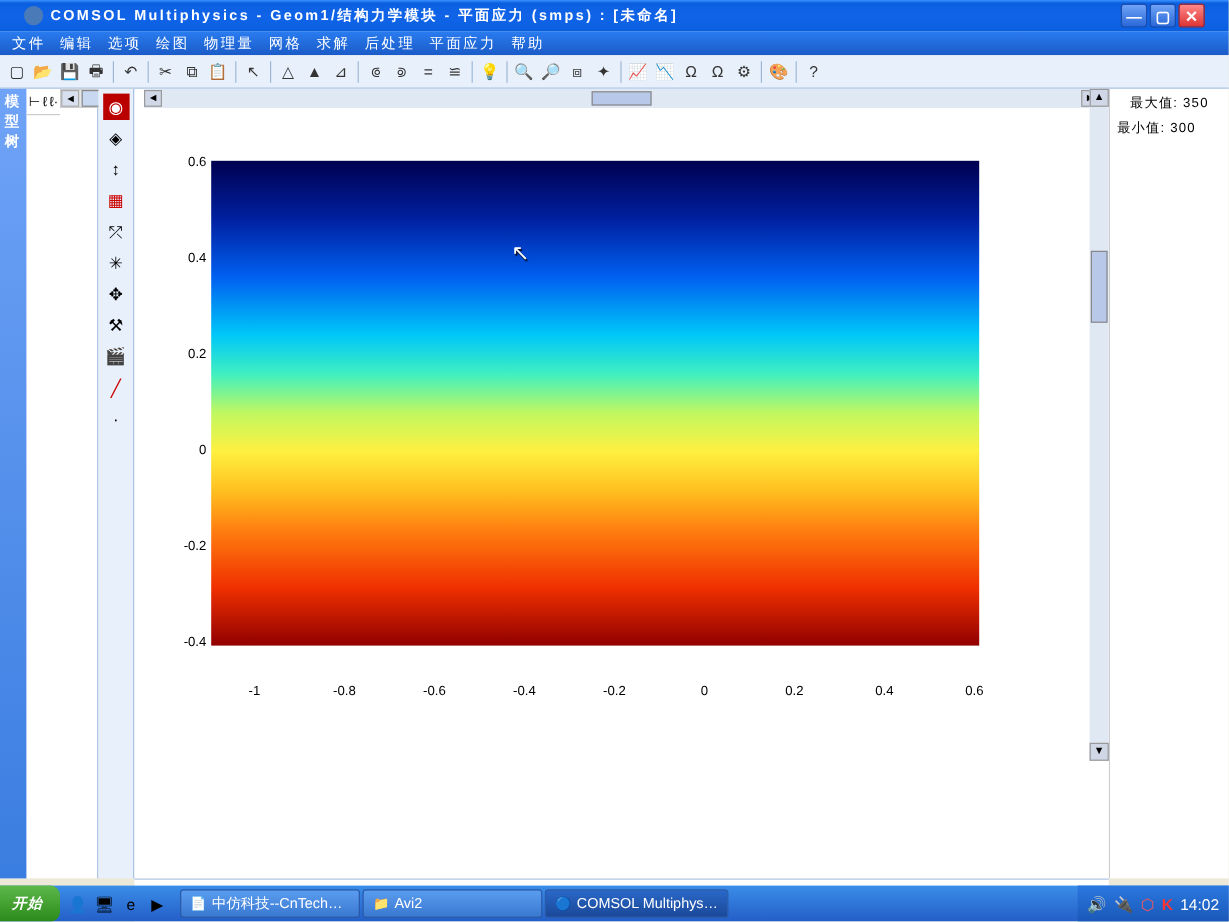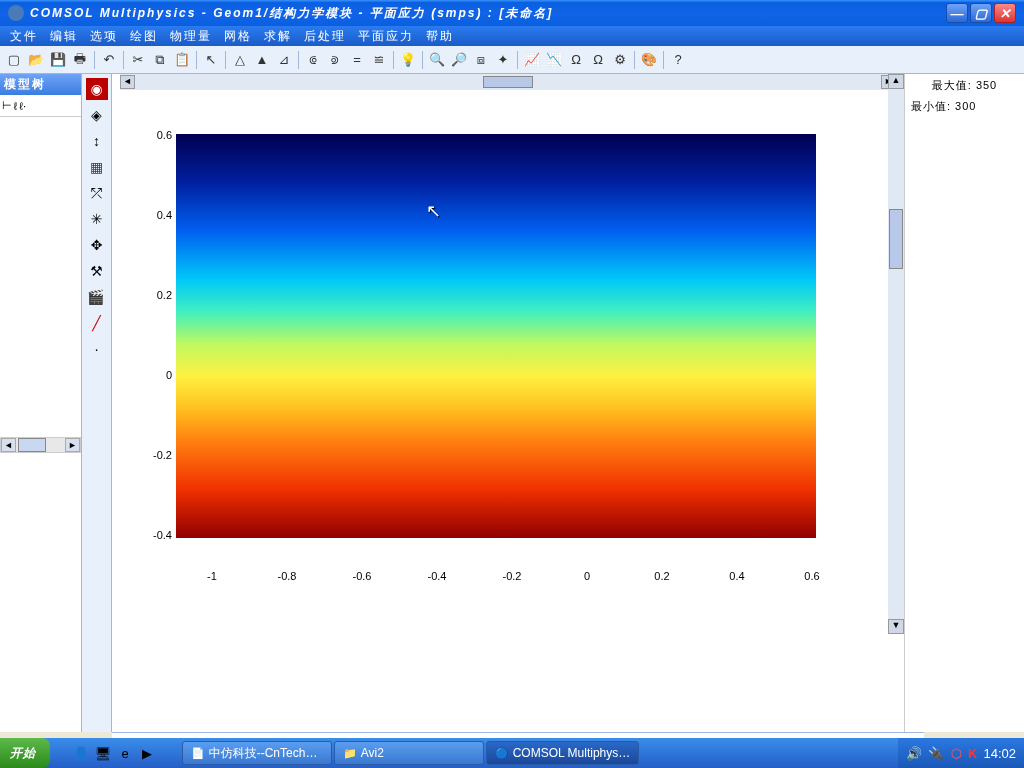--- a/index.html
+++ b/index.html
@@ -1,38 +1,38 @@
 <!DOCTYPE html>
 <html><head>
 <meta charset="utf-8">
 <style>
 * { margin:0; padding:0; box-sizing:border-box; font-family:"SimSun","Arial",sans-serif; font-size:12px; }
 body { background:#ece9d8; width:1024px; height:768px; overflow:hidden; position:relative; }
 
 
-.titlebar { height:26px; background:linear-gradient(to bottom,#3a93ff 0%,#0a5fe0 10%,#1164e8 50%,#0a5fe0 100%); display:flex; align-items:center; padding:0 8px; color:#fff; font-weight:bold;font-style:italic; }
+.titlebar { height:26px; background:linear-gradient(to bottom,#3a93ff 0%,#0a5fe0 10%,#1164e8 50%,#0a5fe0 100%); display:flex; align-items:center; padding:0 20px; color:#fff; font-weight:bold; }
 .titlebar .appicon { width:16px; height:16px; background:#4a7ab8; border-radius:50%; margin-right:6px; }
 .titlebar .title { flex:1; letter-spacing:2px; }
 .titlebar .winbtns { display:flex; gap:2px; }
 .titlebar .winbtn { width:22px; height:20px; border-radius:3px; display:flex; align-items:center; justify-content:center; color:#fff; font-weight:bold; font-size:13px; }
 .winbtn.min,.winbtn.max { background:linear-gradient(#6fa3f7,#2a68d8); border:1px solid #1a4ba8; }
 .winbtn.close { background:linear-gradient(#f88,#d33); border:1px solid #a22; }
 
 
 .menubar { height:20px; background:linear-gradient(#2a7cf0,#1a5bc8); display:flex; align-items:center; padding:0 6px; gap:4px; color:#fff; letter-spacing:2px; }
 .menubar span { padding:2px 4px; cursor:default; }
 
 
 .toolbar { height:28px; background:#e8f0fb; border-bottom:1px solid #9cb8e0; display:flex; align-items:center; padding:0 4px; gap:2px; }
 .tbtn { width:20px; height:20px; display:flex; align-items:center; justify-content:center; font-size:13px; color:#333; cursor:default; }
 .tsep { width:1px; height:18px; background:#a0b8d8; margin:0 2px; }
 
 
 .main { display:flex; height:658px; }
-.leftcol { width:82px; display:flex; flex-direction:column; background:#fff; border-right:1px solid #9cb8e0; }
+.leftcol { width:82px; display:flex; flex-direction:row; background:#fff; border-right:1px solid #9cb8e0; }
 .treehdr { background:linear-gradient(#6fa3f7,#3a7de0); color:#fff; font-weight:bold; padding:2px 4px; letter-spacing:2px; }
 .treetoolbar { height:22px; border-bottom:1px solid #ccc; display:flex; align-items:center; gap:2px; padding:0 2px; }
 .treetoolbar span { font-size:11px; }
 .tree { flex:0 0 auto; padding:4px 2px; font-size:11px; background:#fff; }
 .tree .node { padding:1px 0; white-space:nowrap; overflow:hidden; }
 .tree .child { padding-left:14px; }
 .treesplit { height:320px; }
 .hscroll { height:16px; background:#e8e8e8; display:flex; align-items:center; border:1px solid #ccc; }
 .hscroll .arrow { width:15px; height:14px; background:#d8e0f0; border:1px solid #aaa; display:flex; align-items:center; justify-content:center; font-size:9px; }
 .hscroll .thumb { width:28px; height:14px; background:#c8d8f0; border:1px solid #888; margin-left:2px; }
@@ -52,32 +52,32 @@
 .plot-canvas { flex:1; position:relative; background:#fff; }
 .axes-box { position:absolute; left:60px; top:40px; width:640px; height:404px; }
 .gradient-field { position:absolute; left:0; top:0; width:640px; height:404px; background:linear-gradient(to bottom,#000050 0%,#0020a0 12%,#0060f0 24%,#00c8f8 36%,#40f0c0 44%,#c0f860 52%,#fff040 60%,#ffc020 68%,#ff8010 76%,#f03000 88%,#900000 100%); }
 .ytick { position:absolute; left:30px; width:26px; text-align:right; font-size:11px; transform:translateY(-50%); }
 .xtick { position:absolute; bottom:78px; font-size:11px; transform:translateX(-50%); }
 .vscroll { width:16px; background:#e0e8f4; display:flex; flex-direction:column; position:absolute; right:0; top:0; height:560px; }
 .vscroll .sa { height:15px; background:#d0d8e8; border:1px solid #999; font-size:9px; text-align:center; }
 .vscroll .sc { height:60px; background:#b8c8e8; border:1px solid #888; margin:120px 1px 0; }
 .cursor-arrow { position:absolute; font-size:18px; color:#fff; text-shadow:1px 1px 1px #000; }
 
-.colorbar-col { width:120px; background:#fff; padding:4px 6px; border-left:1px solid #ccc; }
+.colorbar-col { width:100px; background:#fff; padding:4px 6px; border-left:1px solid #ccc; }
 .cb-label { text-align:center; font-size:11px; letter-spacing:1px; }
 .cb-wrap { display:flex; margin-top:6px; }
 .colorbar { width:22px; height:540px; background:linear-gradient(to bottom,#900000 0%,#f03000 12%,#ff8010 22%,#ffc020 30%,#fff040 38%,#c0f860 46%,#40f0c0 54%,#00c8f8 64%,#0060f0 76%,#0020a0 88%,#000060 100%); border:1px solid #333; }
 .cb-ticks { display:flex; flex-direction:column; justify-content:space-between; padding-left:4px; height:540px; font-size:11px; }
 .cb-min { text-align:left; font-size:11px; letter-spacing:1px; margin-top:6px; }
 
 
 .logarea { height:50px; background:#fff; border-top:1px solid #9cb8e0; padding:4px 8px; font-size:12px; margin-left:112px; margin-right:100px; letter-spacing:1px; }
 
 
-.taskbar { position:absolute; bottom:0; left:0; right:0; height:30px; background:linear-gradient(#3a8de8,#245ec8); display:flex; align-items:center;gap:16px; }
+.taskbar { position:absolute; bottom:0; left:0; right:0; height:30px; background:linear-gradient(#3a8de8,#245ec8); display:flex; align-items:center; }
 .startbtn { height:30px; background:linear-gradient(#5db84a,#2a8a1a); color:#fff; font-weight:bold; padding:0 14px 0 10px; display:flex; align-items:center; font-style:italic; letter-spacing:1px; border-radius:0 8px 8px 0; }
 .taskbar .qlaunch { display:flex; gap:4px; padding:0 6px; }
 .taskbar .qlaunch span { width:18px; height:18px; display:flex; align-items:center; justify-content:center; font-size:13px; }
 .taskbar .tasks { display:flex; gap:2px; flex:1; padding:0 4px; }
 .taskbtn { height:24px; background:linear-gradient(#5a9df0,#3a78d0); border:1px solid #2a5aa8; border-radius:3px; color:#fff; padding:0 8px; display:flex; align-items:center; gap:4px; min-width:150px; font-size:11px; }
 .taskbtn.active { background:linear-gradient(#2a68c8,#1a4898); }
 .tray { background:linear-gradient(#2a78e0,#1a58b8); height:30px; display:flex; align-items:center; padding:0 8px; gap:6px; color:#fff; font-size:11px; }
 .tray span { font-size:13px; }
 </style>
 </head>

